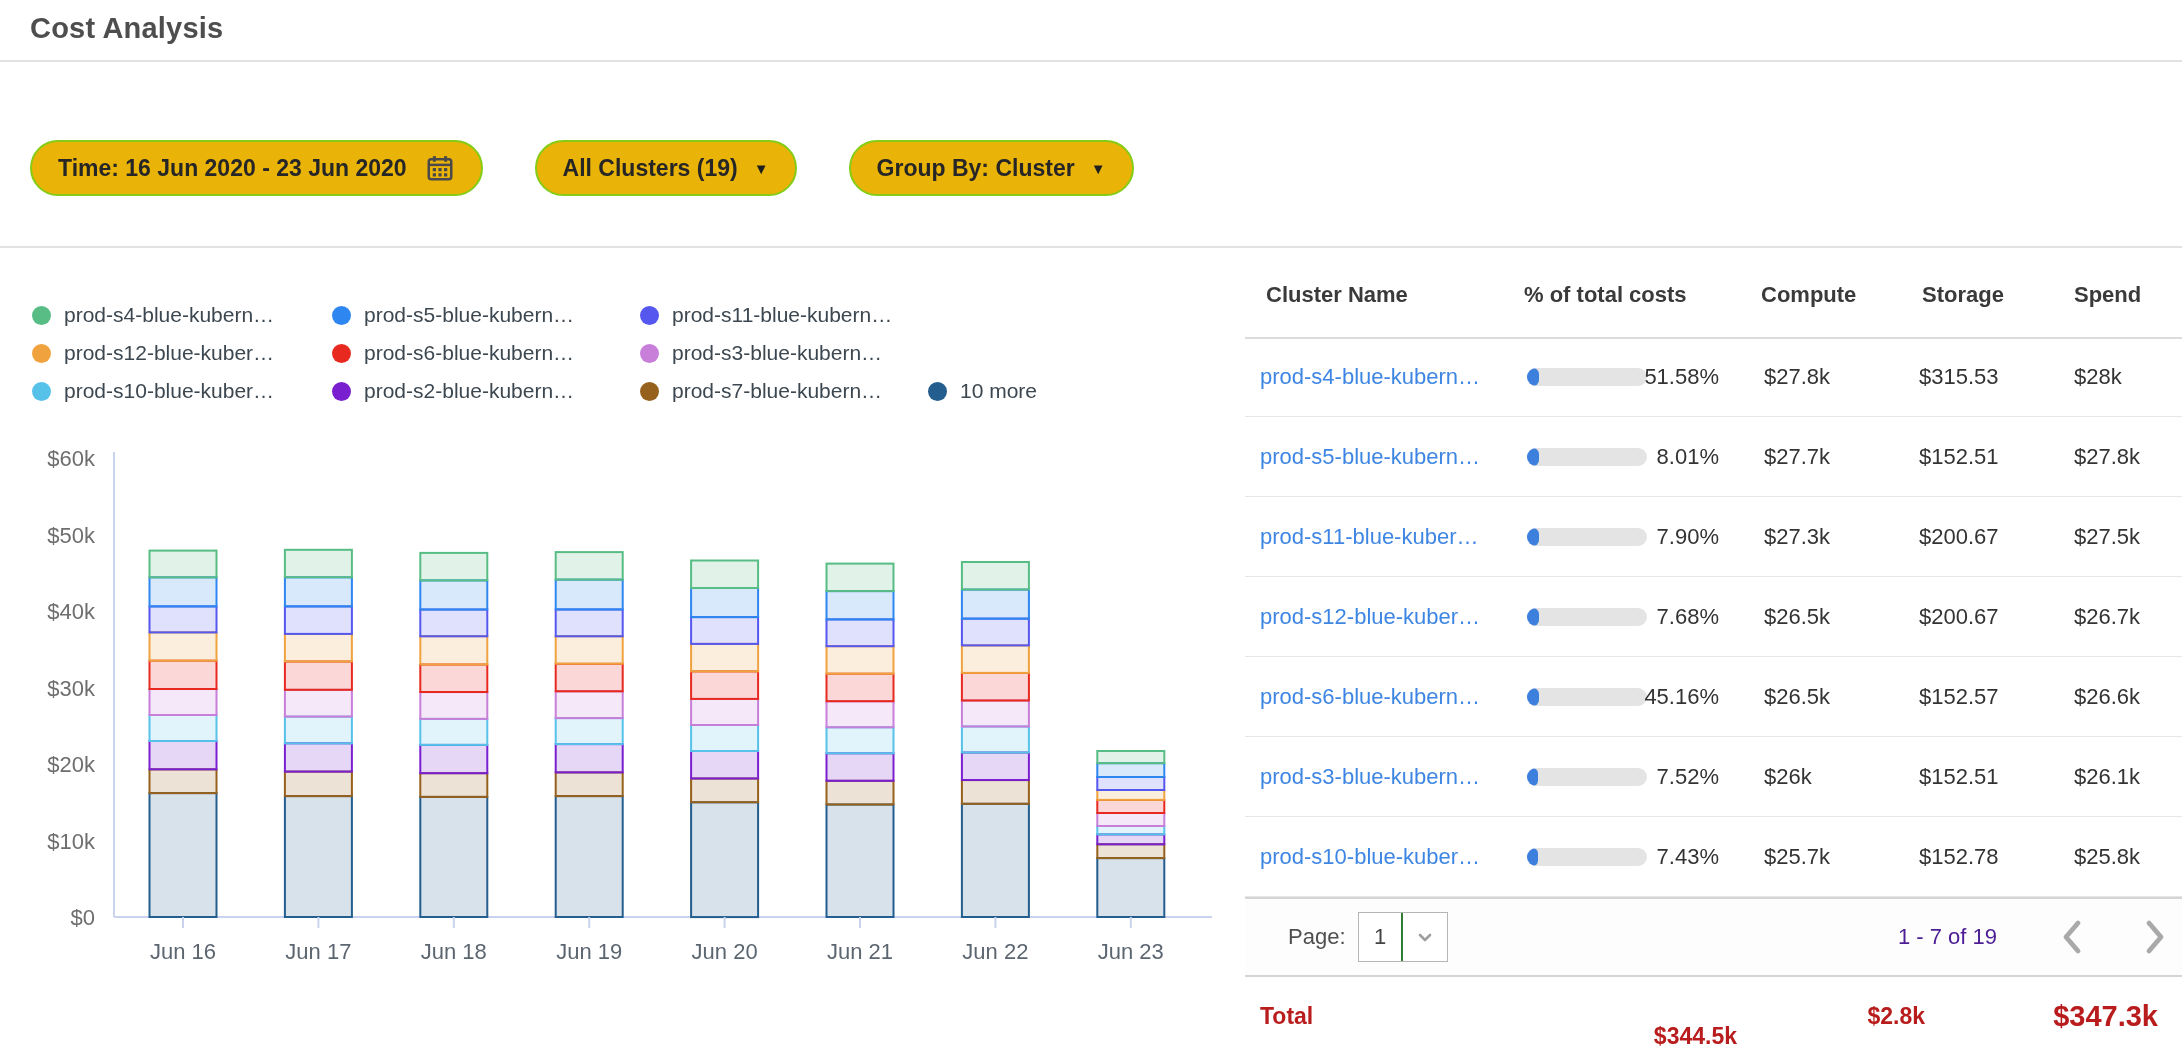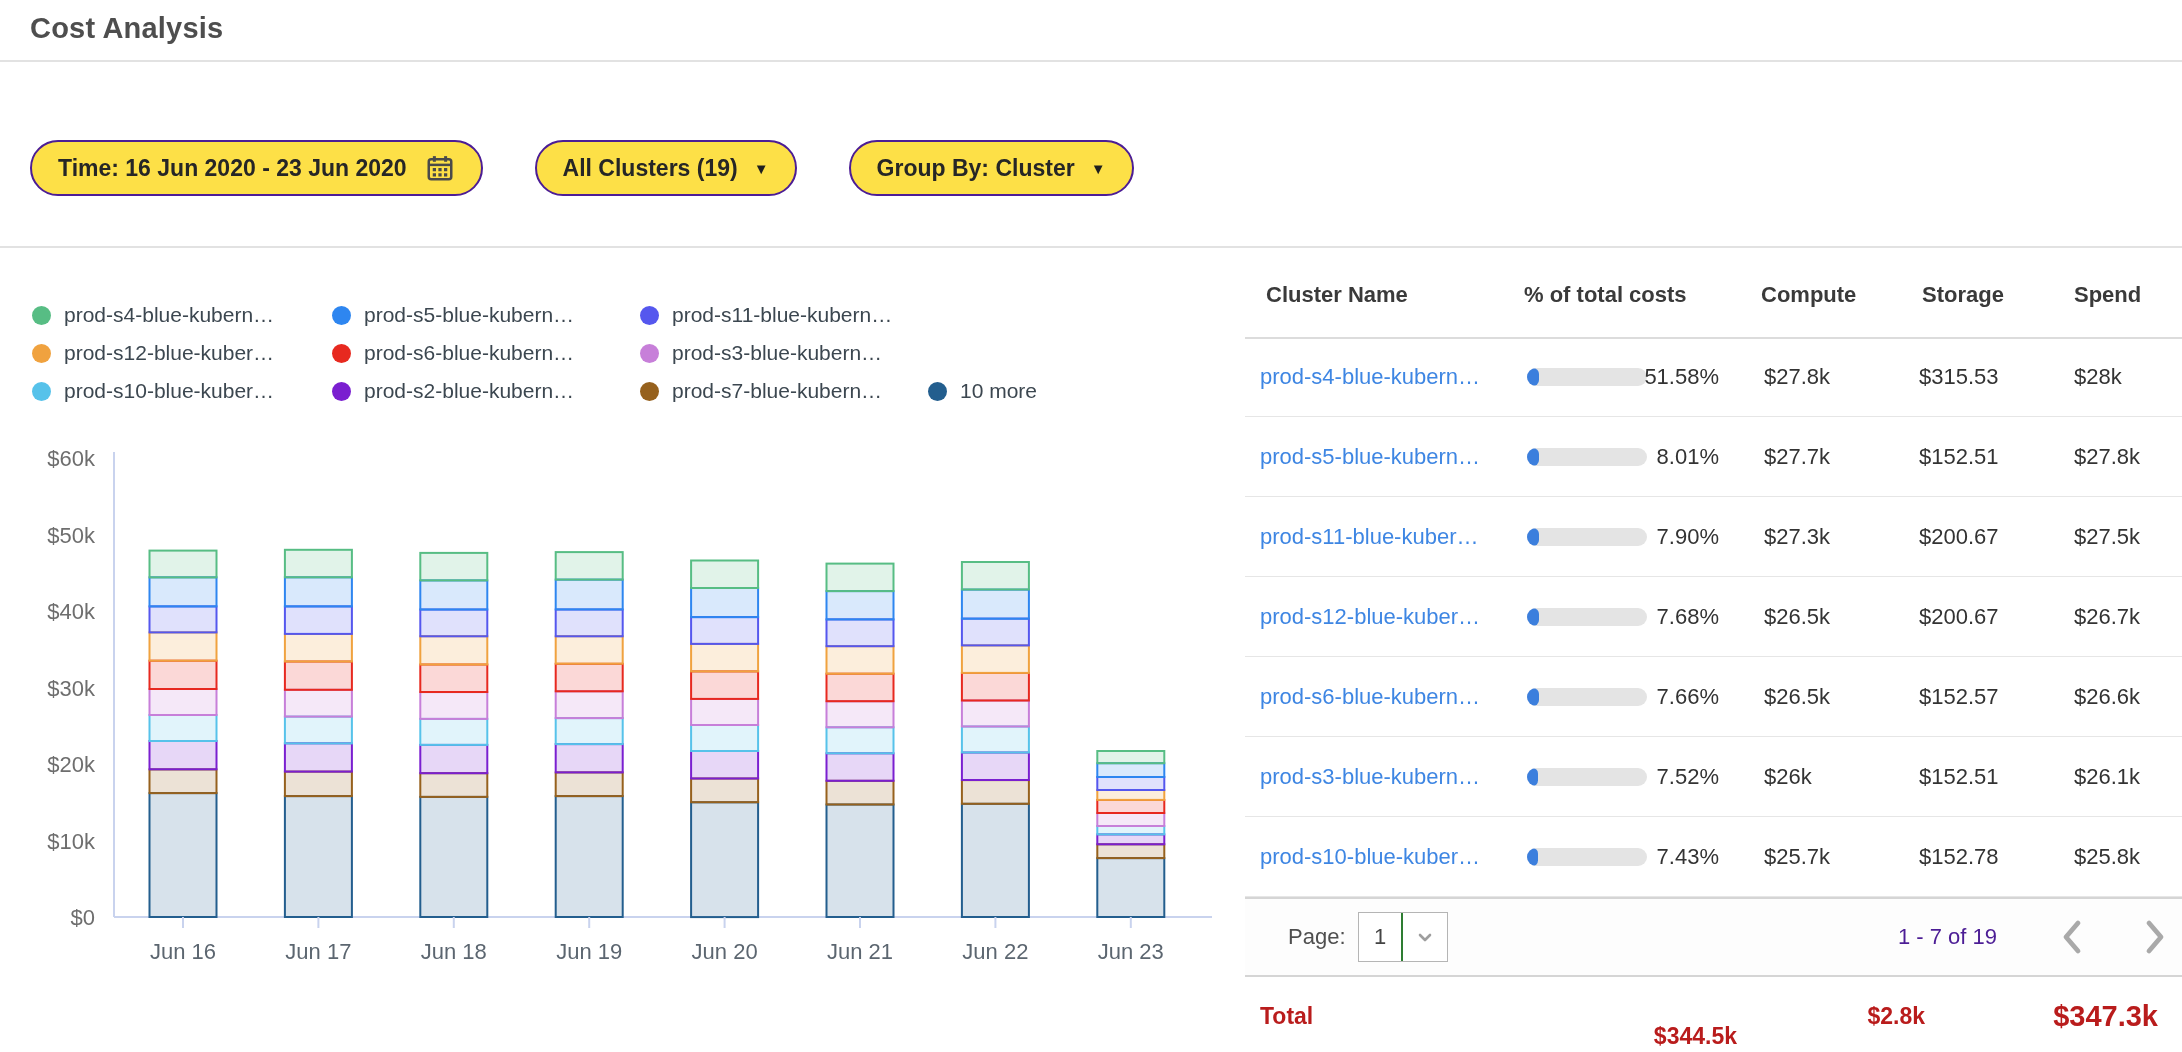--- a/index.html
+++ b/index.html
@@ -4,21 +4,21 @@
 <style>
   html,body{margin:0;padding:0;background:#fff;}
   .page{position:relative;width:2182px;height:1052px;background:#fff;overflow:hidden;
         font-family:"Liberation Sans","DejaVu Sans",sans-serif;color:#333;}
   .title{position:absolute;left:30px;top:12px;font-size:29px;font-weight:700;color:#4e4e4e;letter-spacing:.2px;}
   .hr{position:absolute;left:0;width:100%;height:2px;background:#e2e2e2;}
   .hr1{top:60px;} .hr2{top:246px;}
 
   
   .filters{position:absolute;left:30px;top:140px;display:flex;gap:52px;}
-  .pill{height:56px;border:2px solid #4c1d95;border-radius:30px;background:#fde047;display:flex;
+  .pill{height:56px;border:2px solid #84cc16;border-radius:30px;background:#eab308;display:flex;
         align-items:center;padding:0 26px;font-size:23px;font-weight:700;color:#262626;cursor:pointer;box-sizing:border-box;}
   .pill .caret{font-size:15px;margin-left:16px;color:#1f1f1f;}
   .pill .cal{margin-left:18px;display:flex;}
 
   
   .legend{position:absolute;left:32px;top:296px;display:grid;
           grid-template-columns:300px 308px 288px auto;grid-auto-rows:38px;align-items:center;}
   .legend-item{display:flex;align-items:center;gap:13px;font-size:21px;color:#3c4750;cursor:pointer;white-space:nowrap;}
   .legend-item .dot{width:19px;height:19px;border-radius:50%;flex:none;}
 
@@ -302,21 +302,21 @@
           <span class="cell c-pct">7.68%</span>
           <span class="cell c-comp">$26.5k</span>
           <span class="cell c-stor">$200.67</span>
           <span class="cell c-spend">$26.7k</span>
         </div>
         <div class="trow" style="top: 657px;">
           <span class="cell c-name">prod-s6-blue-kubern…</span>
           <span class="cell c-bar">
             <i style="width: 11.5px;"></i>
           </span>
-          <span class="cell c-pct">7.66%</span>
+          <span class="cell c-pct">45.16%</span>
           <span class="cell c-comp">$26.5k</span>
           <span class="cell c-stor">$152.57</span>
           <span class="cell c-spend">$26.6k</span>
         </div>
         <div class="trow" style="top: 737px;">
           <span class="cell c-name">prod-s3-blue-kubern…</span>
           <span class="cell c-bar">
             <i style="width: 11.3px;"></i>
           </span>
           <span class="cell c-pct">7.52%</span>

